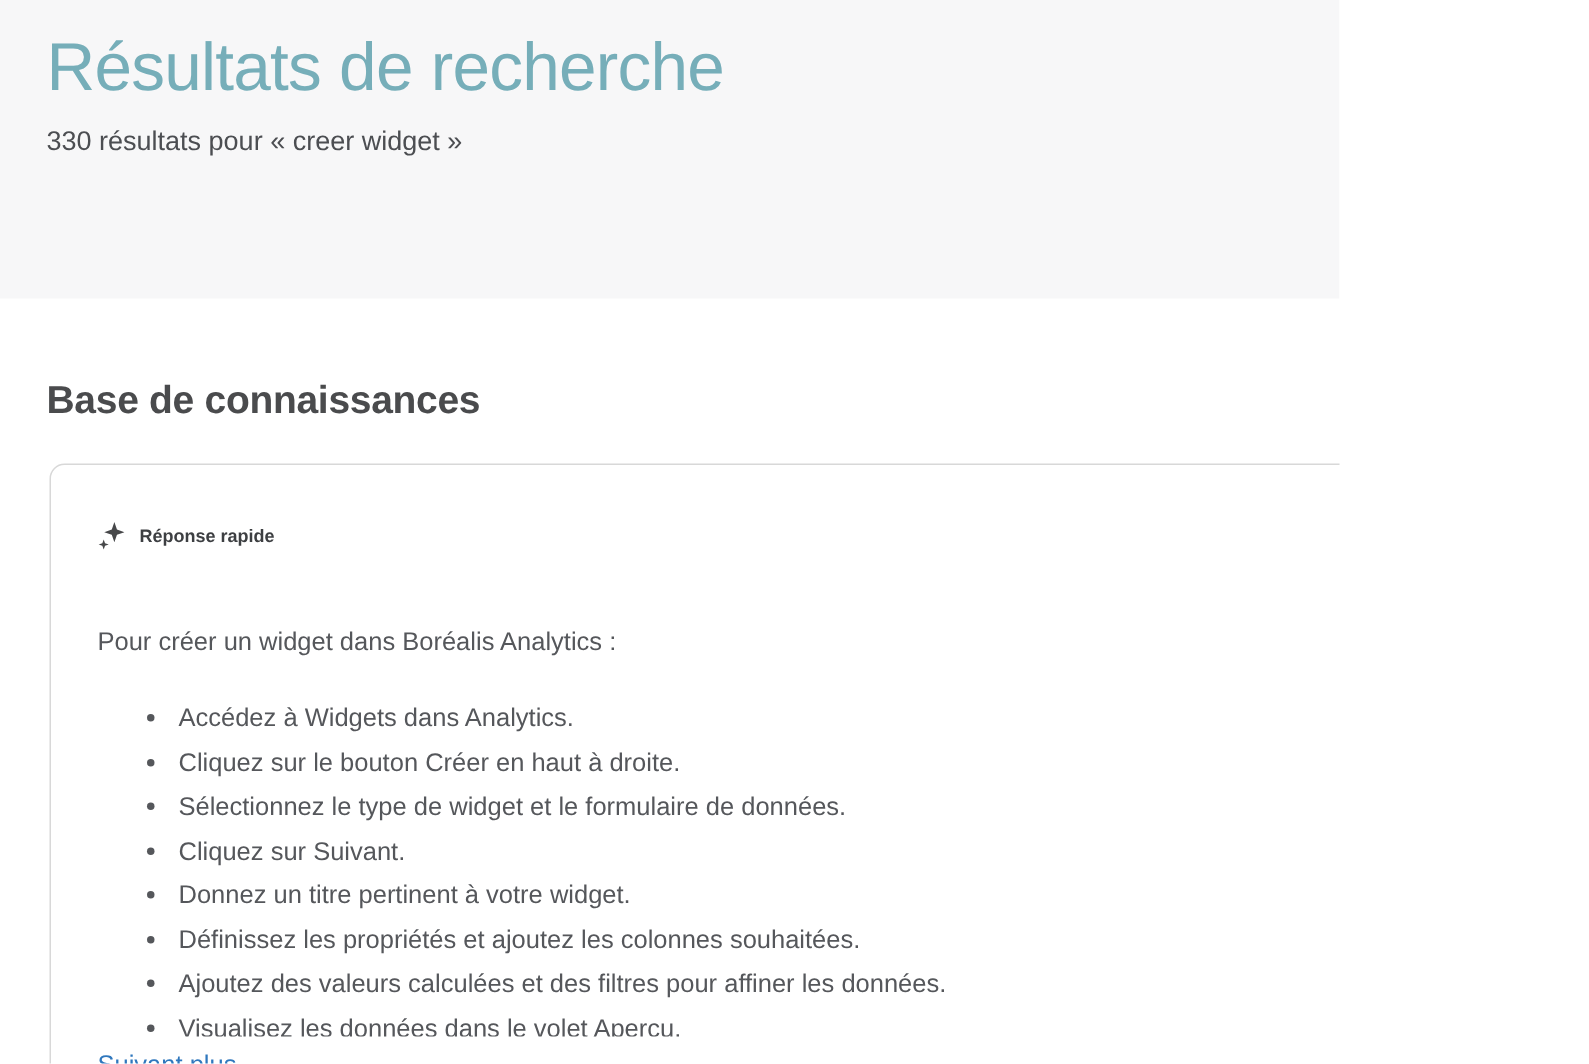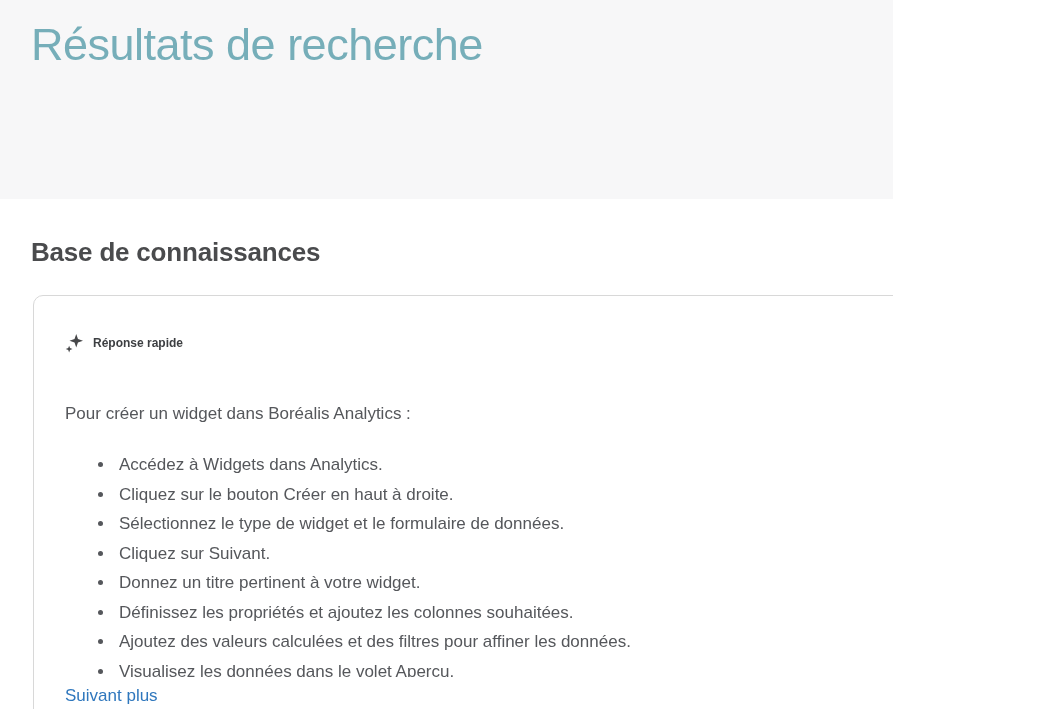--- a/index.html
+++ b/index.html
@@ -26,21 +26,21 @@
   }
   .page-header .subtitle {
     margin-top: 14px;
     font-size: 18px;
     color: #4c4e52;
   }
 
   
   main { padding-left: 31px; }
   h2.section-heading {
-    margin-top: 38px;
+    margin-top: 52px;
     font-size: 26px;
     font-weight: 700;
     color: #4a4b4d;
     letter-spacing: -0.2px;
   }
 
   
   .card {
     margin-left: 2px;           
     margin-top: 27px;
@@ -105,20 +105,21 @@
     cursor: pointer;
   }
 </style>
 </head>
 <body>
 
 <div class="viewport">
 
   <header class="page-header">
     <h1>Résultats de recherche</h1>
+    <div class="subtitle">330 résultats pour « creer widget »</div>
   </header>
 
   <main>
     <h2 class="section-heading">Base de connaissances</h2>
 
     <section class="card">
 
       <div class="qa-header">
         <span class="icon">
           <svg viewBox="0 0 24 26" xmlns="http://www.w3.org/2000/svg" aria-hidden="true">

